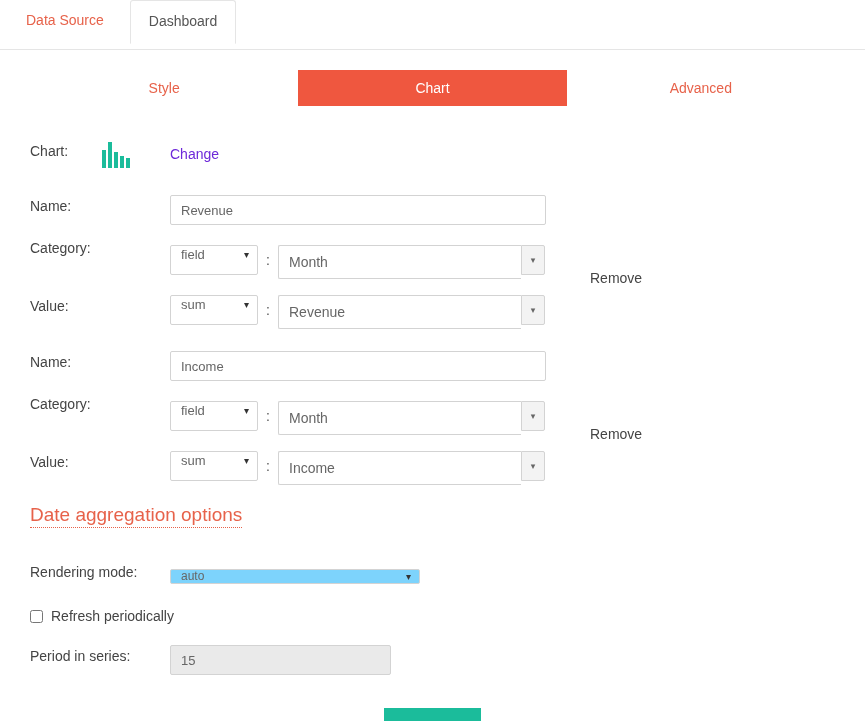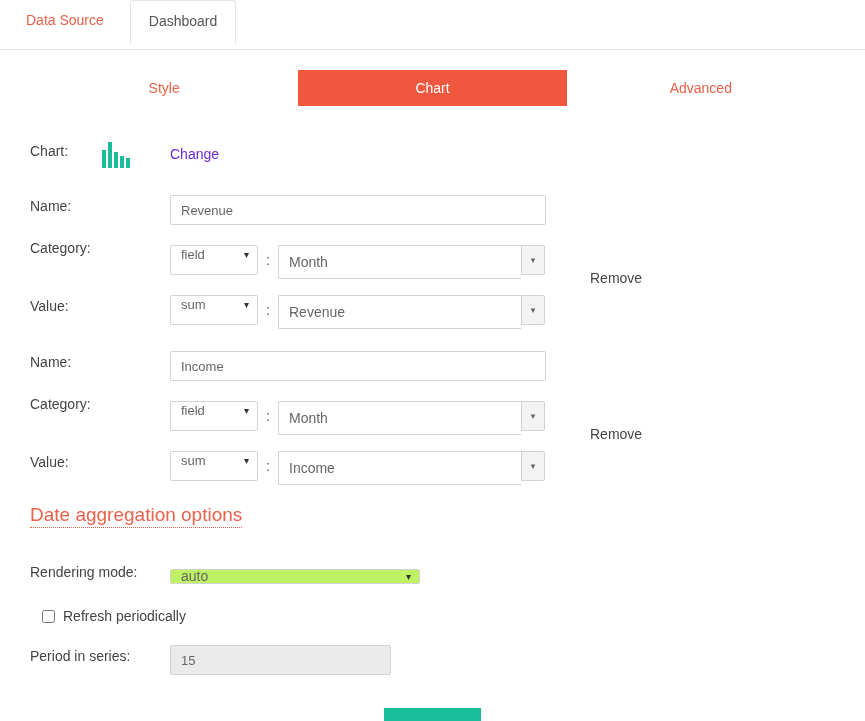--- a/index.html
+++ b/index.html
@@ -162,38 +162,38 @@
       display: inline-block;
       margin-bottom: 30px;
       font-size: 19px;
     }
 
     .rendering-select {
       width: 250px;
       height: 15px;
       border: 1px solid #d3d3d3;
       border-radius: 2px;
-      background: #bef264;
+      background: #7dd3fc;
       padding: 0 22px 0 10px;
-      font-size: 14px;
+      font-size: 12px;
       color: #666;
       position: relative;
       display: flex;
       align-items: center;
       cursor: pointer;
     }
     .rendering-select::after {
       content: "▾";
       position: absolute;
       right: 8px;
       color: #333;
       font-size: 10px;
     }
 
-    .checkbox-row { display: flex; align-items: center; margin: 14px 0 18px 12px; }
+    .checkbox-row { display: flex; align-items: center; margin: 14px 0 18px 0; }
     .checkbox-row input { margin-right: 8px; }
 
     .preview-btn {
       background: #1bbc9b;
       color: #fff;
       border: none;
       padding: 11px 24px;
       font-size: 14px;
       cursor: pointer;
       display: block;

